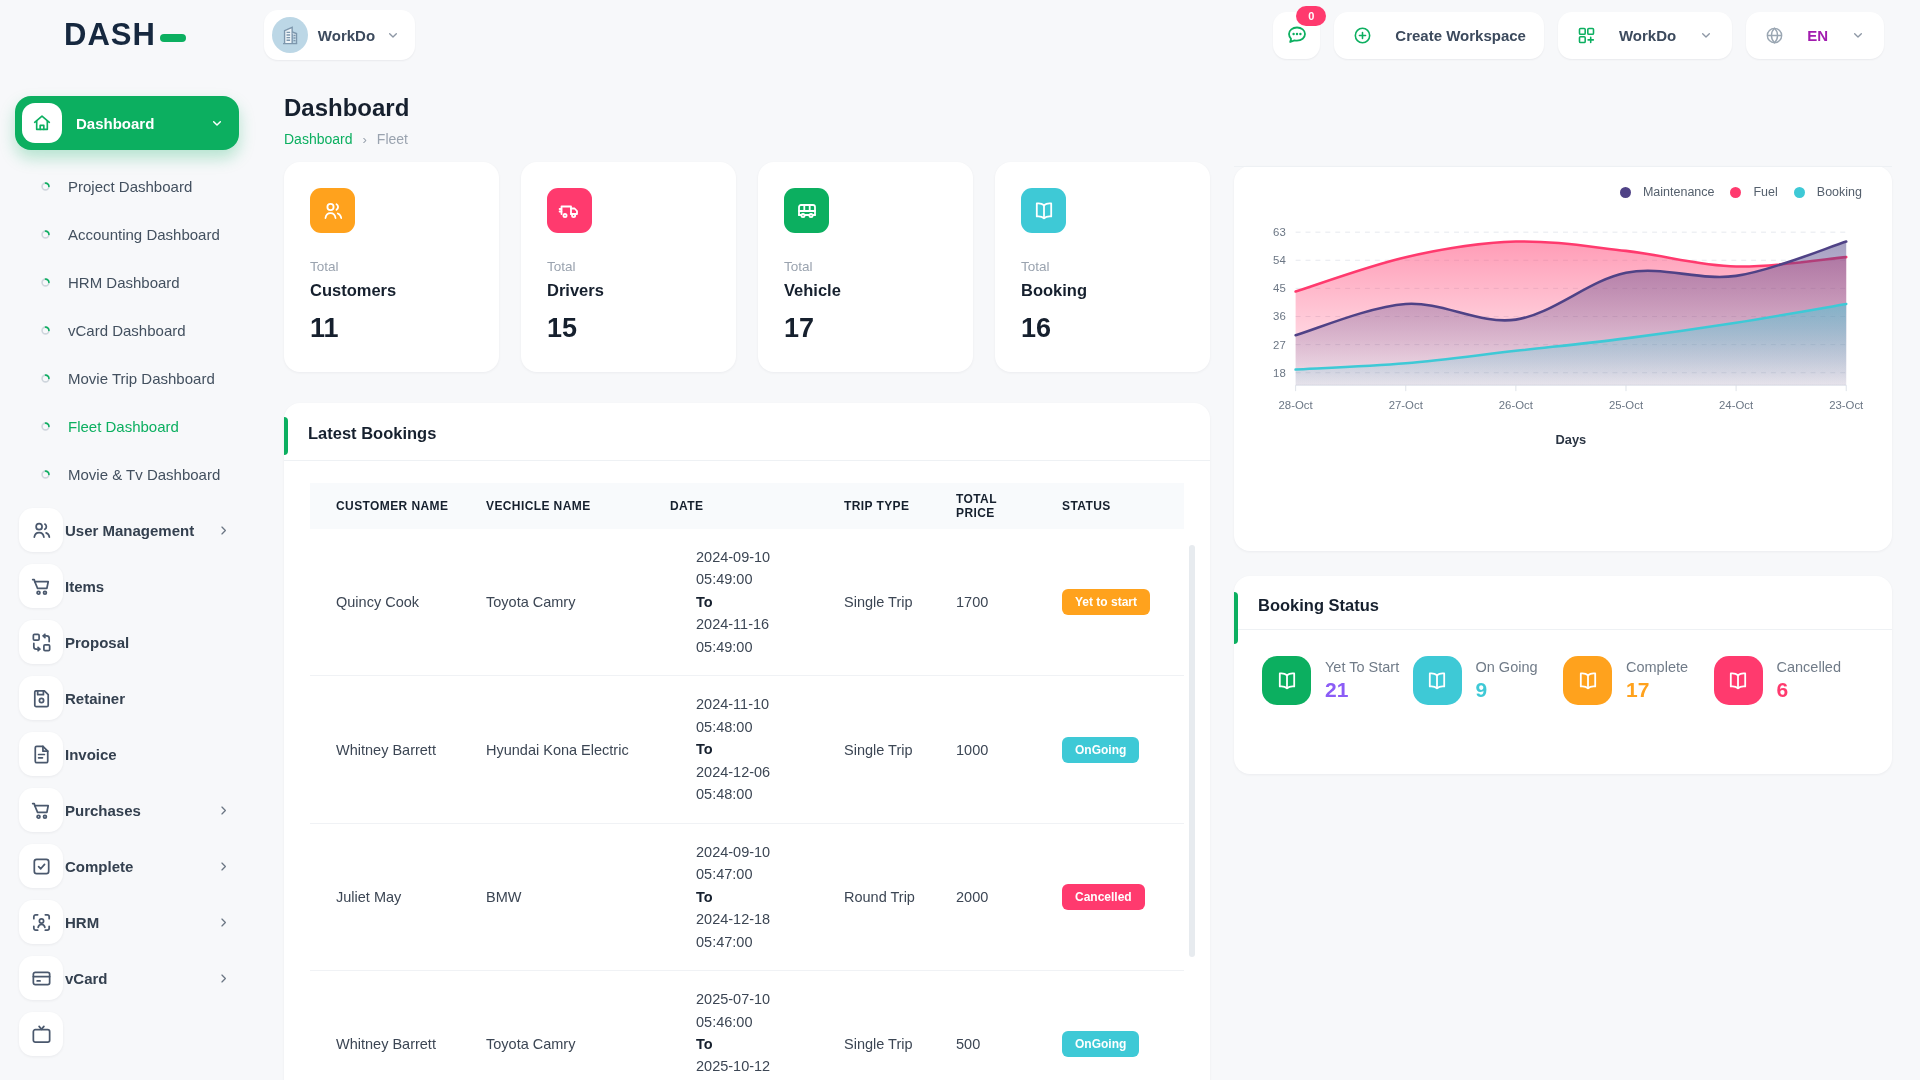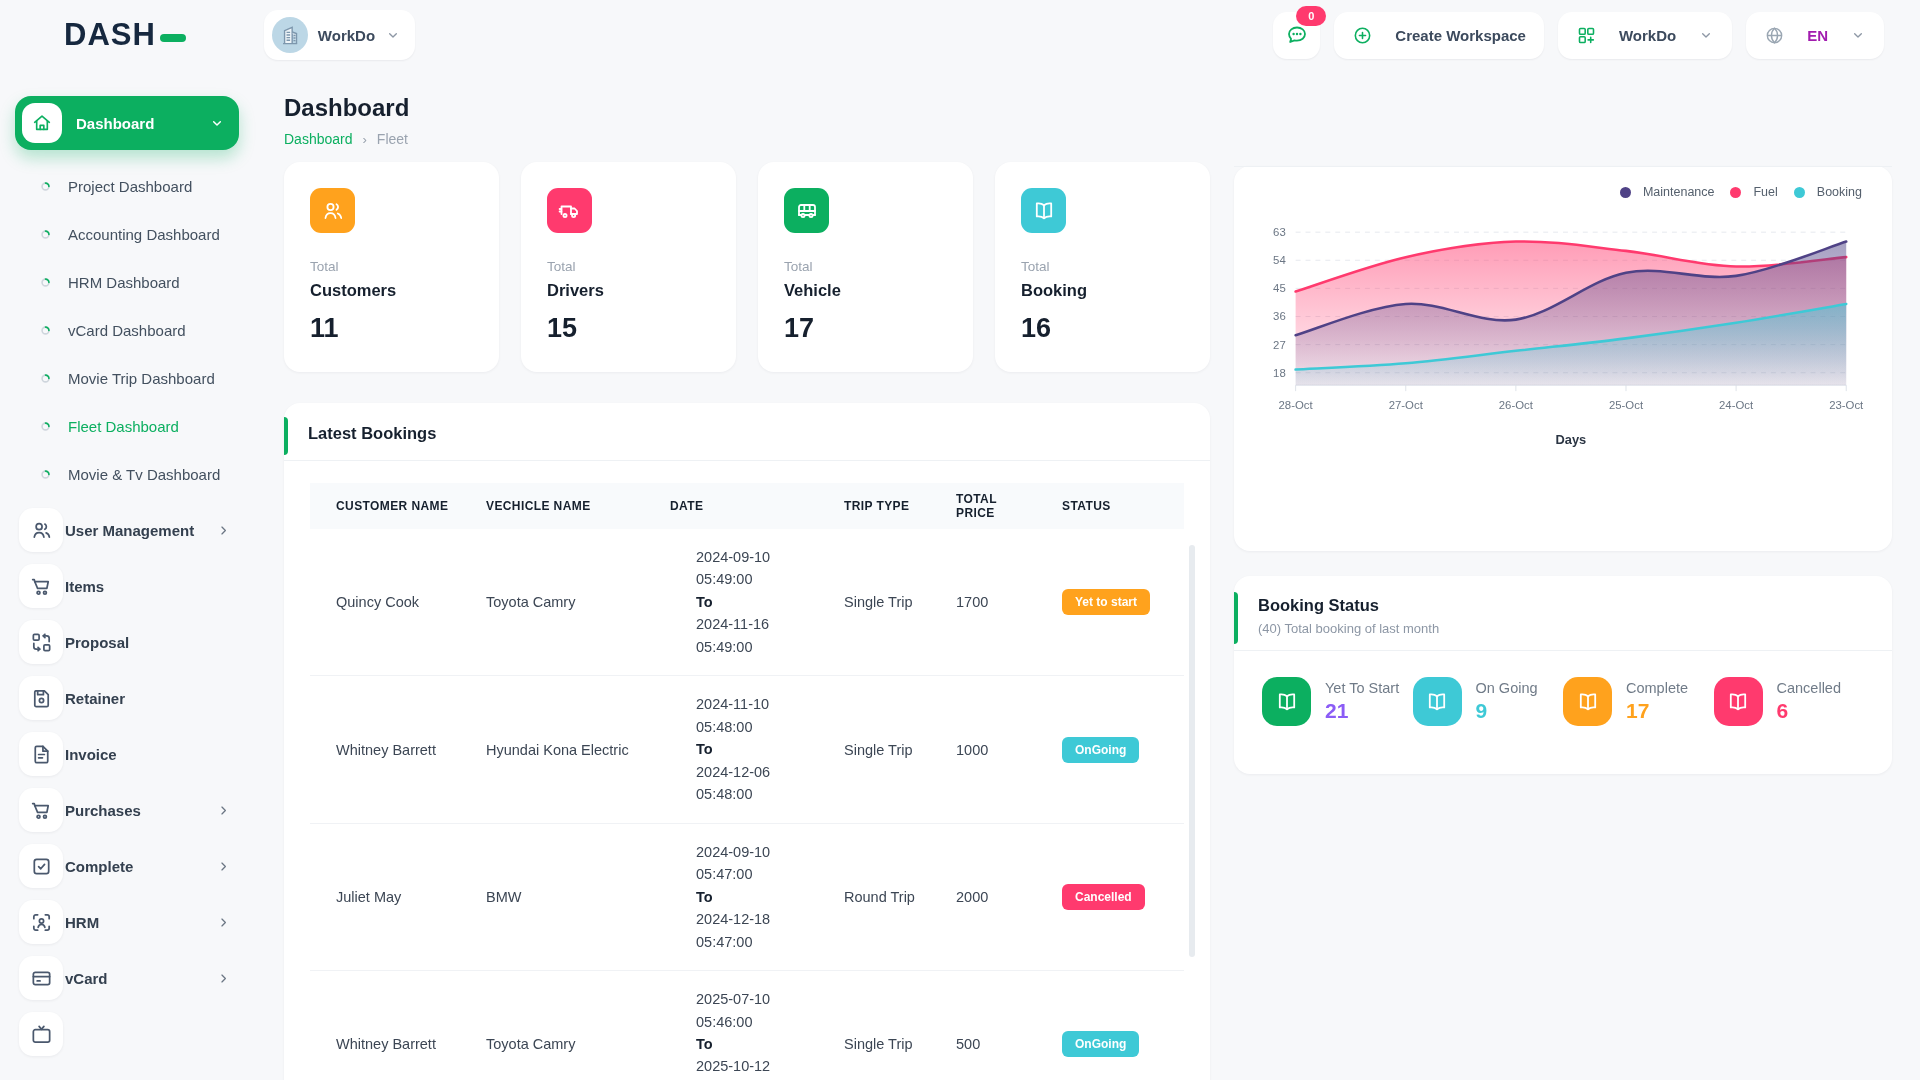--- a/index.html
+++ b/index.html
@@ -567,21 +567,20 @@
               <path d="M 40,170.23076923076923 C 58.53333333333333,169.17948717948718 114.13333333333333,167.0769230769231 151.2,163.92307692307693 C 188.26666666666665,160.76923076923077 225.33333333333331,155.51282051282053 262.4,151.30769230769232 C 299.46666666666664,147.10256410256412 336.53333333333336,143.4230769230769 373.6,138.69230769230768 C 410.6666666666667,133.96153846153845 447.73333333333335,128.7051282051282 484.8,122.92307692307692 C 521.8666666666667,117.14102564102564 577.4666666666667,107.15384615384616 596,104" fill="none" stroke="#3ec9d6" stroke-width="2.6" stroke-linecap="round"></path>
             </svg>
           </div>
       </div>
     </section>
 
     <section class="card status-card">
       <div class="status-head">
         <span class="accent"></span>
         <div class="card-title">Booking Status</div>
-        <div class="card-sub">(40) Total booking of last month</div>
       </div>
       <div class="divider"></div>
       <div class="status-items" id="status-items">
           <div class="status-item">
     <span class="st-tile" style="background: rgb(12, 175, 96);">
               <svg viewBox="0 0 24 24" fill="none" stroke="currentColor" stroke-width="1.8" stroke-linecap="round" stroke-linejoin="round">
                 <path d="M12 6.2C10.6 5 8.8 4.4 6.5 4.4H4.8v13h1.7c2.3 0 4.1.6 5.5 1.8 1.4-1.2 3.2-1.8 5.5-1.8h1.7v-13h-1.7c-2.3 0-4.1.6-5.5 1.8z"></path>
                 <path d="M12 6.2v13"></path>
               </svg>
             </span>

